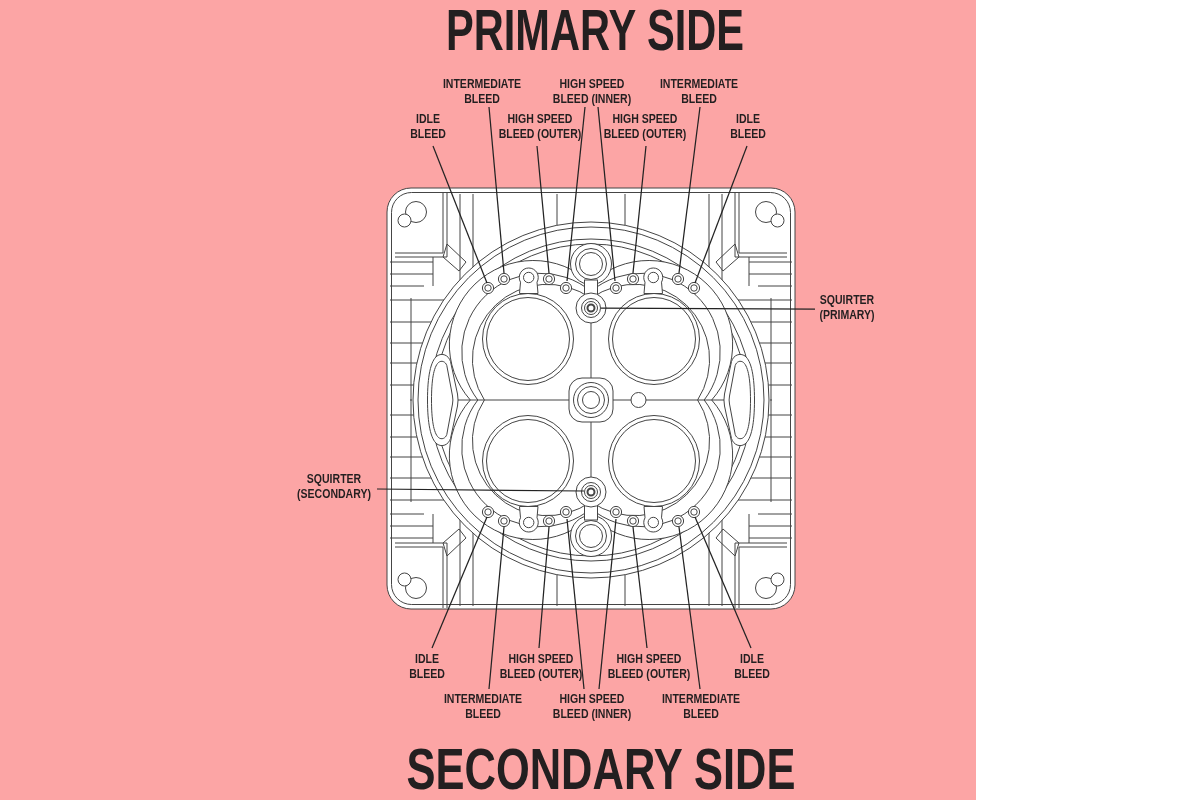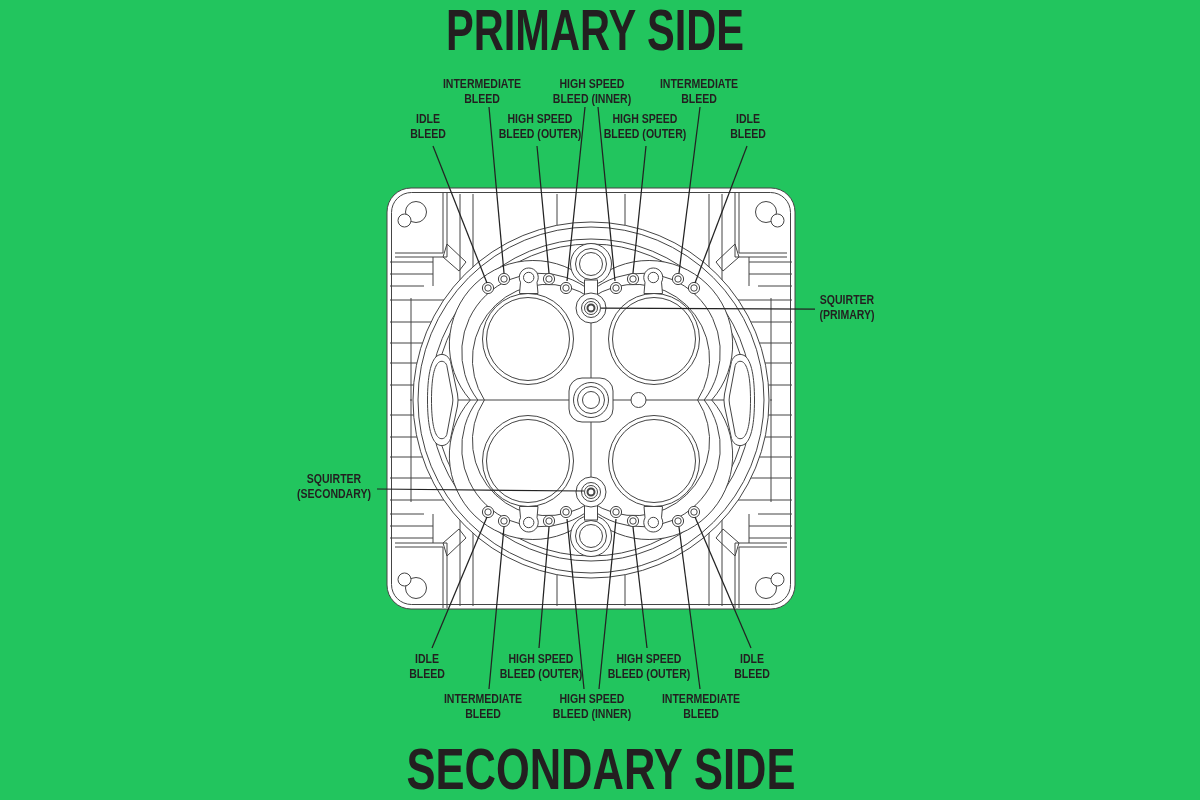--- a/index.html
+++ b/index.html
@@ -1,17 +1,17 @@
 <!DOCTYPE html>
 <html><head>
 <meta charset="utf-8">
 <style>
   html,body{margin:0;padding:0;background:#fff;}
   .stage{
-    position:relative;width:1200px;height:800px;background:#22c55e;overflow:hidden;
+    position:relative;width:976px;height:800px;background:#fca5a5;overflow:hidden;
     font-family:"Liberation Sans", sans-serif;color:#231f20;
   }
   .stage svg{position:absolute;left:0;top:0;}
   .callout{
     position:absolute;
     transform:translateX(-50%) scaleX(0.78);
     transform-origin:center top;
     font-weight:bold;font-size:13.5px;line-height:15px;
     text-align:center;white-space:nowrap;color:#231f20;
   }

